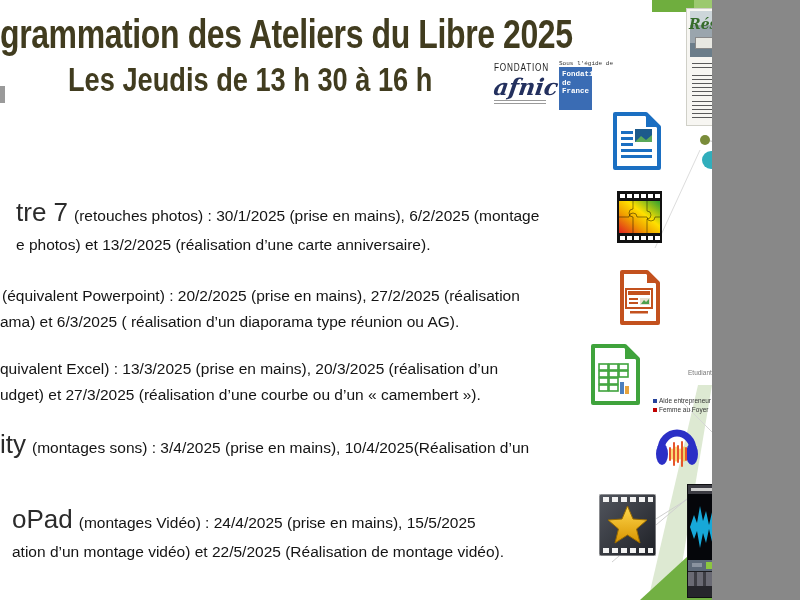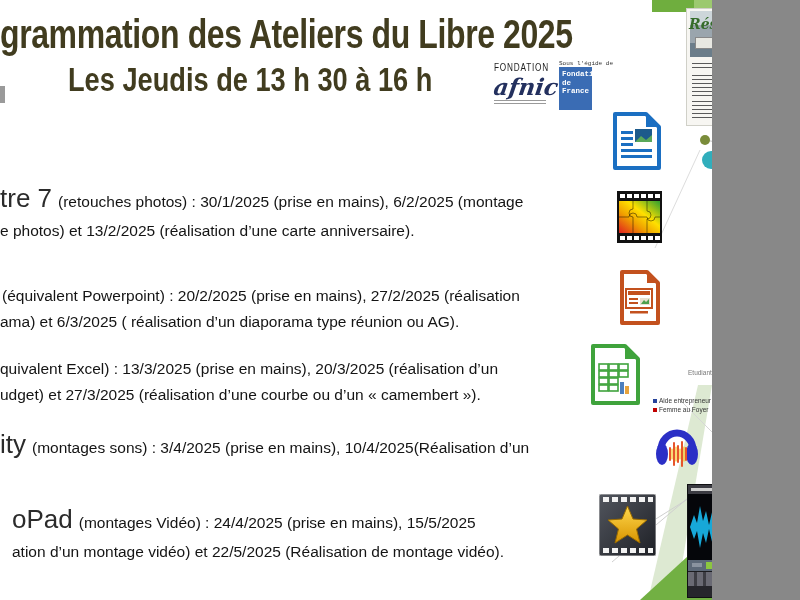--- a/index.html
+++ b/index.html
@@ -67,21 +67,21 @@
     <div class="afnic-fond nowrap">FONDATION</div>
     <div class="afnic-name">afnic</div>
     <div class="afnic-small"></div>
   </div>
   <div class="abs" style="left:559px;top:60px;width:36px;font-family:Liberation Mono, monospace;">
     <div class="egide nowrap">Sous l'égide de</div>
     <div class="fdf">Fondation de France</div>
   </div>
 
 
-  <div class="abs entry" style="top:182px;">
+  <div class="abs entry" style="top:196px;padding-left:16px;">
     <div class="l1big"><span class="big">tre 7</span><span>(retouches photos) : 30/1/2025 (prise en mains), 6/2/2025 (montage</span></div>
     <div>e photos) et 13/2/2025 (réalisation d’une carte anniversaire).</div>
   </div>
 
   <div class="abs entry" style="top:283px;left:2px;">
     <div><span>(équivalent Powerpoint) : 20/2/2025 (prise en mains), 27/2/2025 (réalisation</span></div>
     <div style="margin-left:-2px;">ama) et 6/3/2025 ( réalisation d’un diaporama type réunion ou AG).</div>
   </div>
 
   <div class="abs entry" style="top:356px;">

